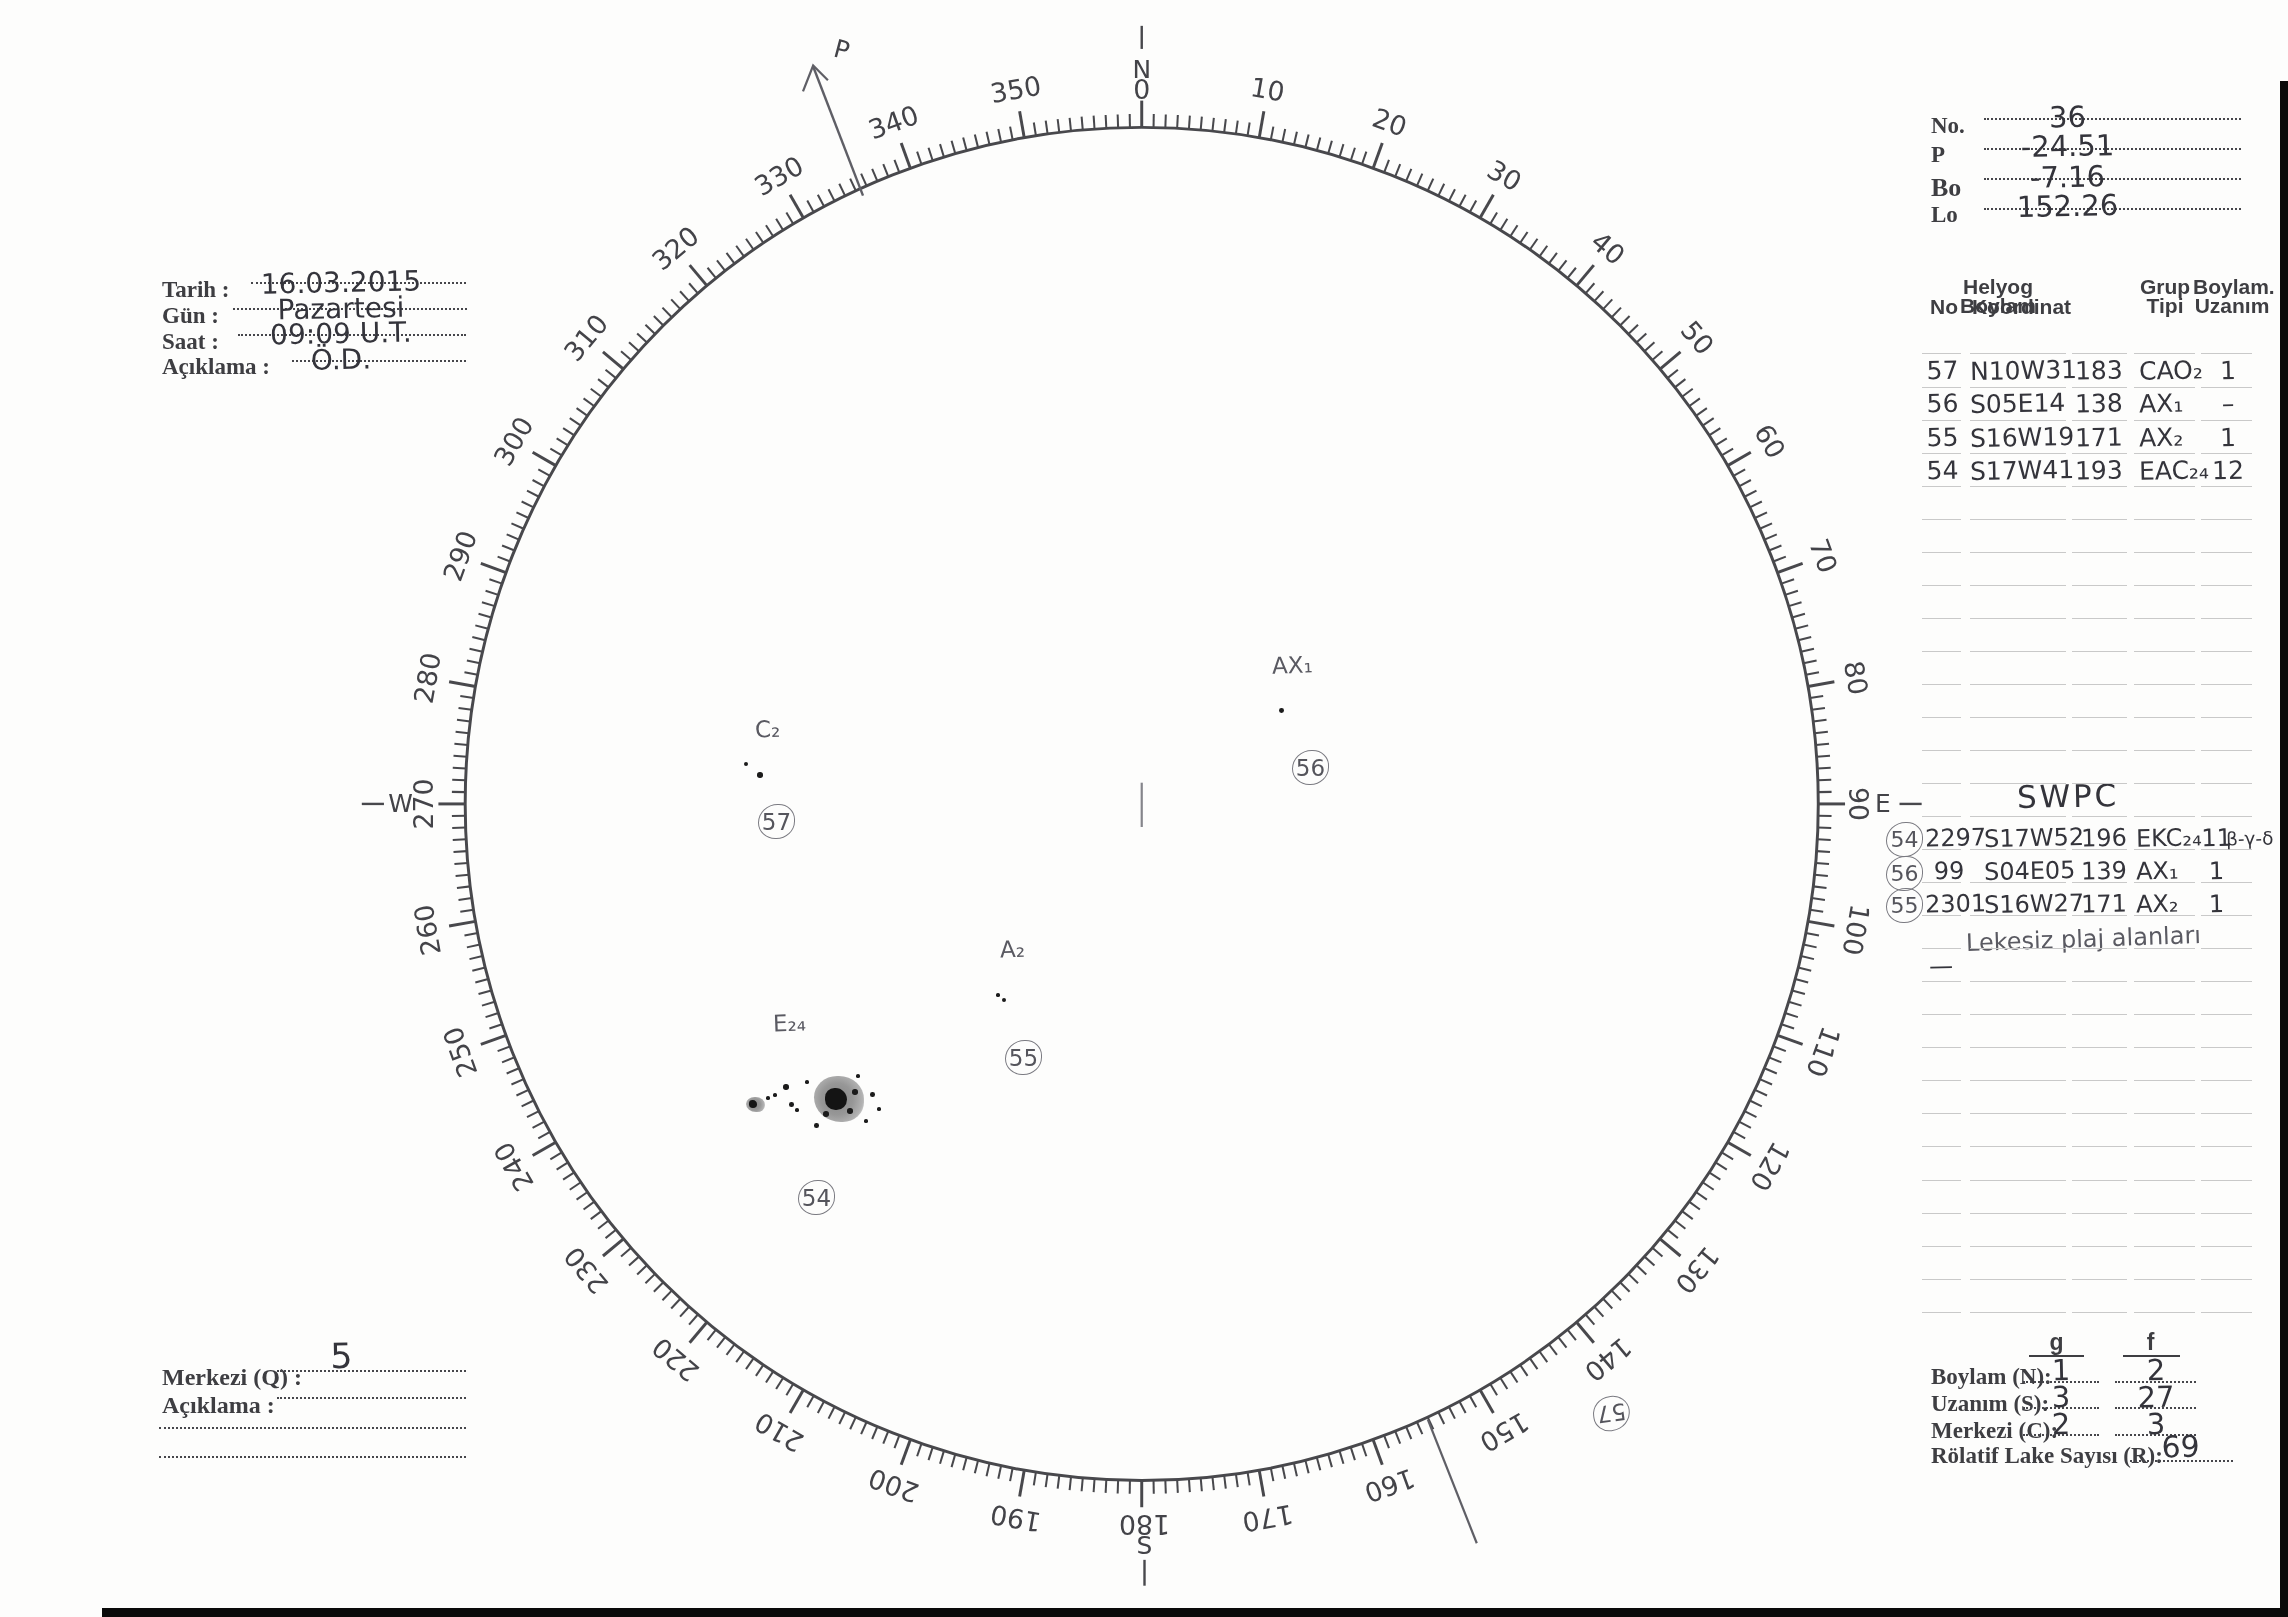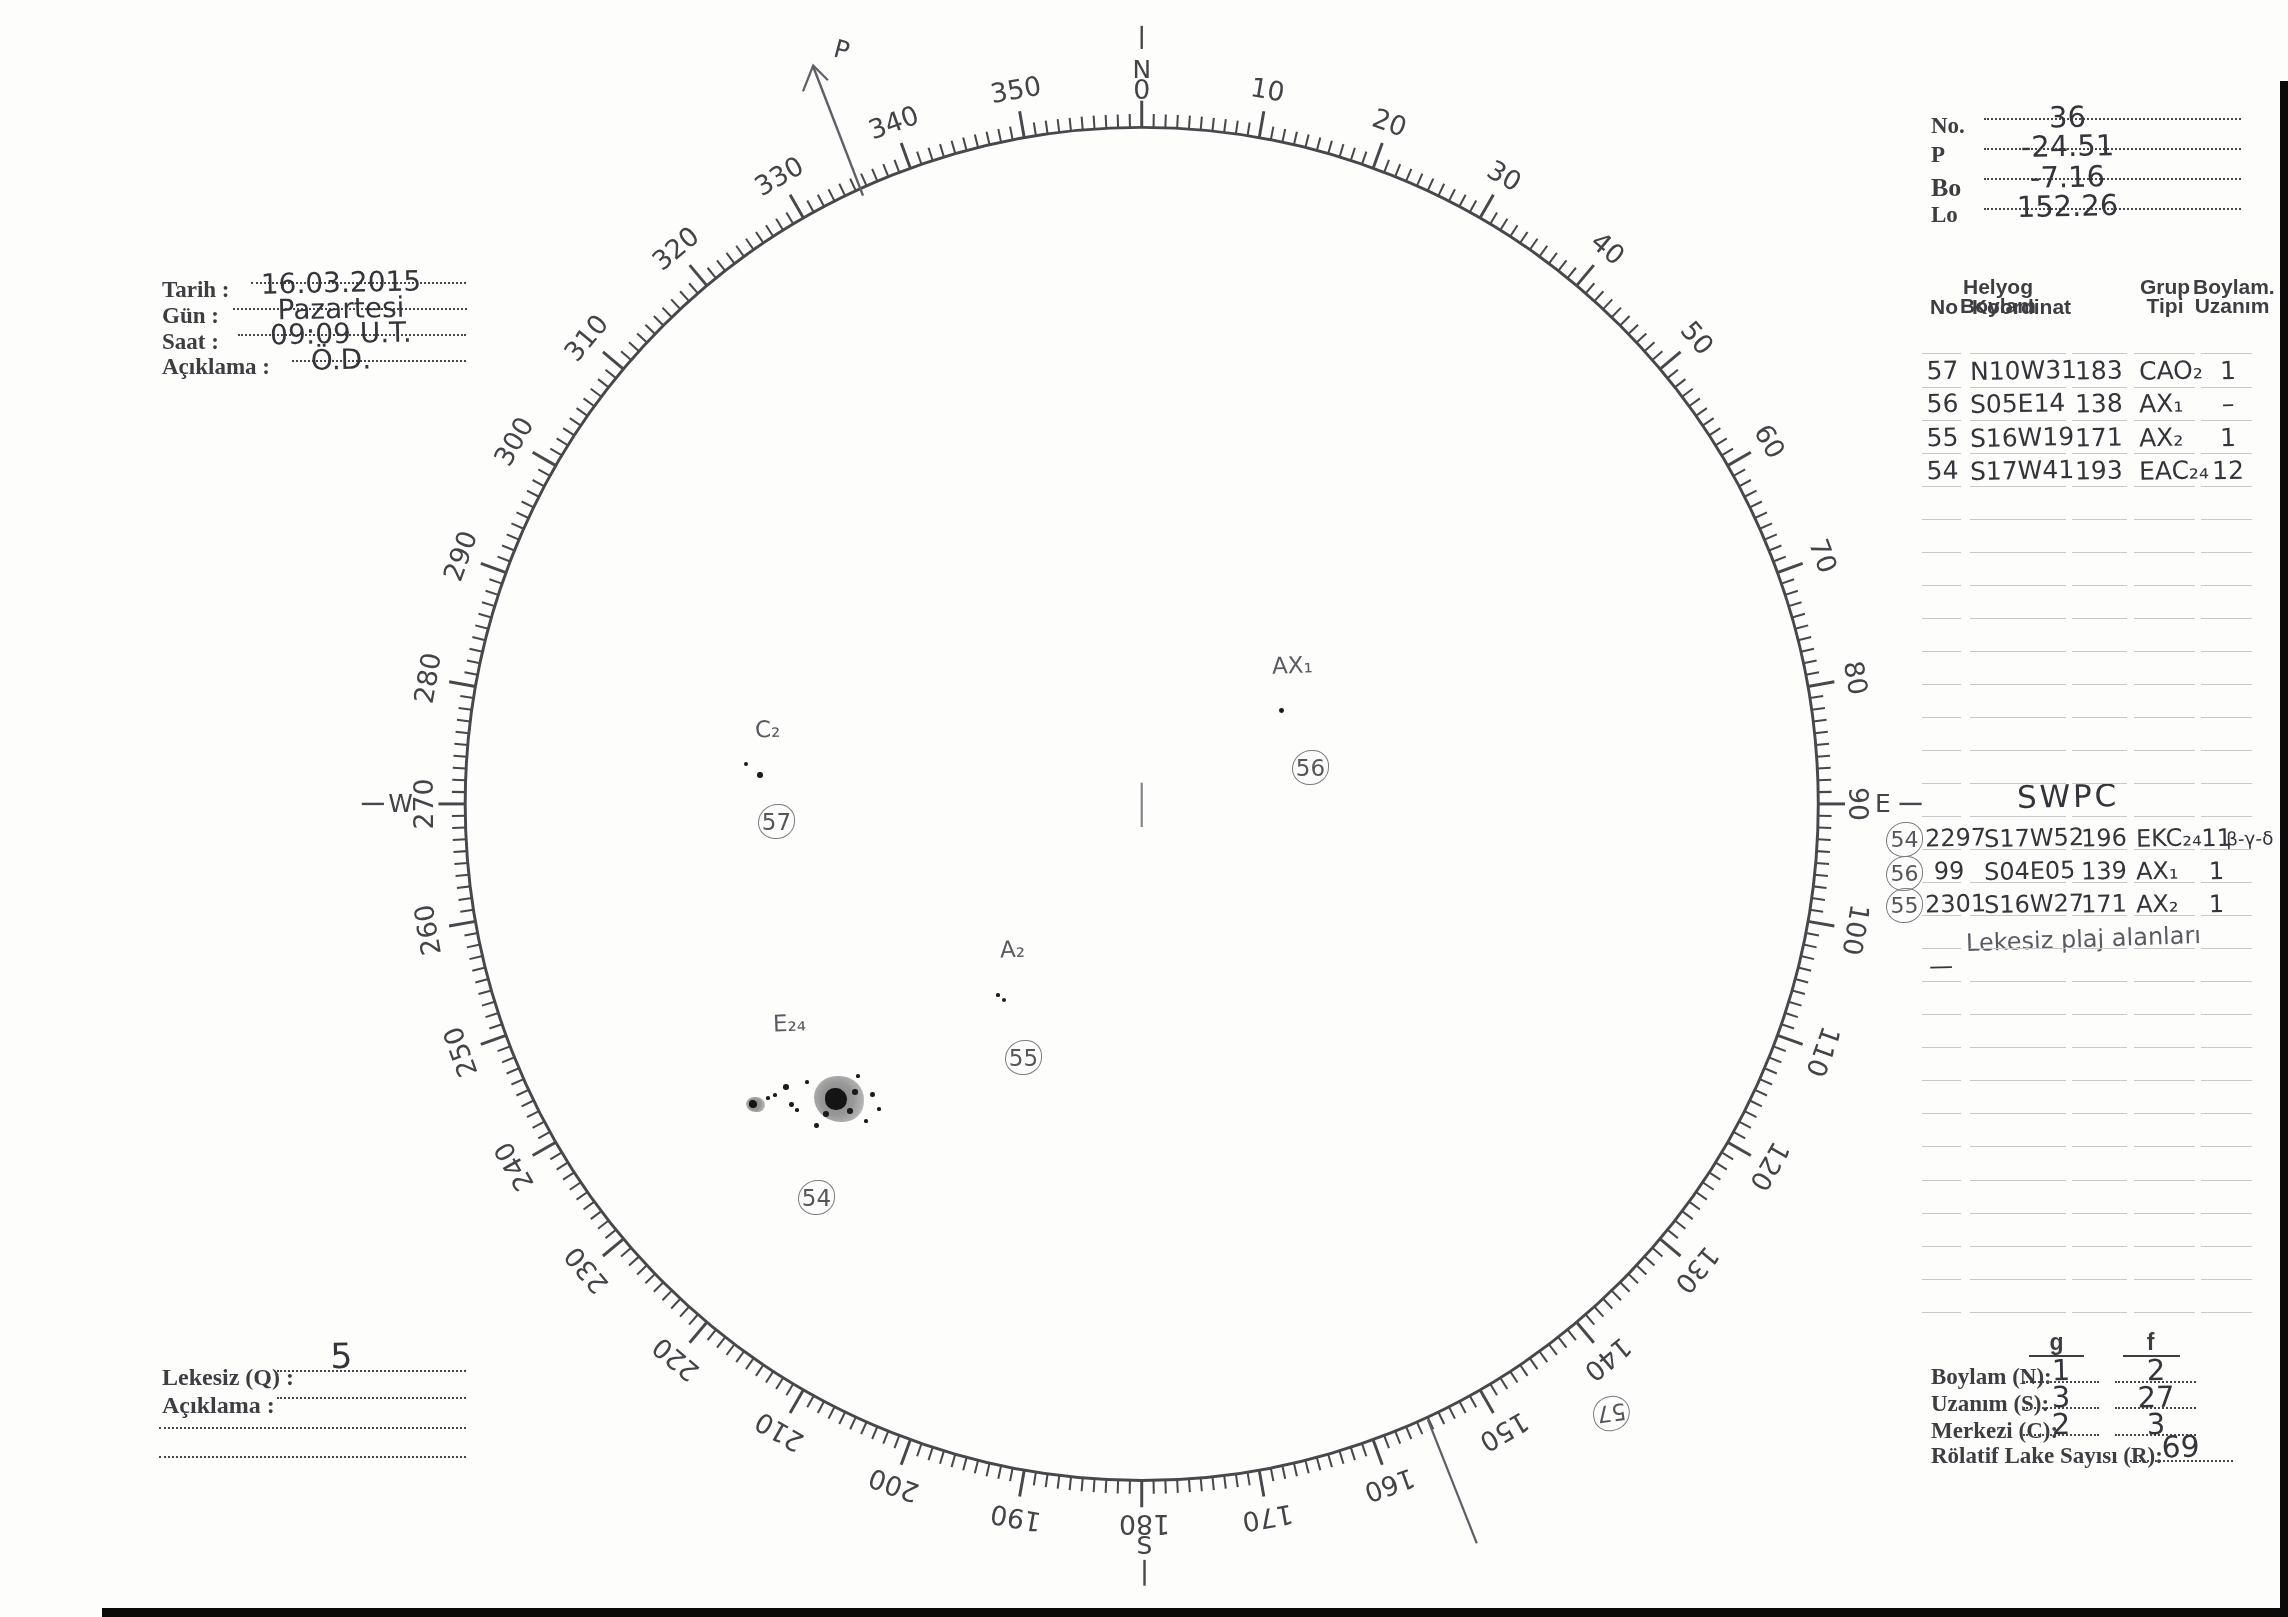--- a/index.html
+++ b/index.html
@@ -30,21 +30,21 @@
 
   <div class="abs hand" style="left:2017px;top:778px;font-size:31px;letter-spacing:2.8px;">SWPC</div>
   <div class="abs hand2" style="left:1966px;top:925px;font-size:24px;">Lekesiz plaj alanları</div>
   <div class="abs hand" style="left:1929px;top:952px;font-size:24px;">—</div>
 
   <div class="abs sansb" style="left:2036px;top:1329px;width:41px;text-align:center;font-size:23px;">g</div>
   <div class="abs solidline" style="left:2029px;top:1355px;width:55px;"></div>
   <div class="abs sansb" style="left:2130px;top:1329px;width:41px;text-align:center;font-size:23px;">f</div>
   <div class="abs solidline" style="left:2123px;top:1355px;width:57px;"></div>
 
-  <div class="abs print" style="left:162px;top:1364px;font-size:24px;">Lekesiz (Q) :</div>
+  <div class="abs print" style="left:162px;top:1364px;font-size:24px;">Merkezi (Q) :</div>
   <div class="abs leader" style="left:277px;top:1370px;width:189px;"></div>
   <div class="abs hand" style="left:314px;top:1336px;width:55px;text-align:center;font-size:35px;">5</div>
   <div class="abs print" style="left:162px;top:1392px;font-size:24px;">Açıklama :</div>
   <div class="abs leader" style="left:277px;top:1397px;width:189px;"></div>
   <div class="abs leader" style="left:159px;top:1427px;width:307px;"></div>
   <div class="abs leader" style="left:159px;top:1456px;width:307px;"></div>
 
   <div class="scanbar" style="left:102px;top:1608px;width:2187px;height:10px;"></div>
   <div class="scanbar" style="left:2280px;top:81px;width:9.2px;height:1537px;"></div>
 <div class="abs print" style="left: 162px; top: 277px; font-size: 23px;">Tarih :</div>

